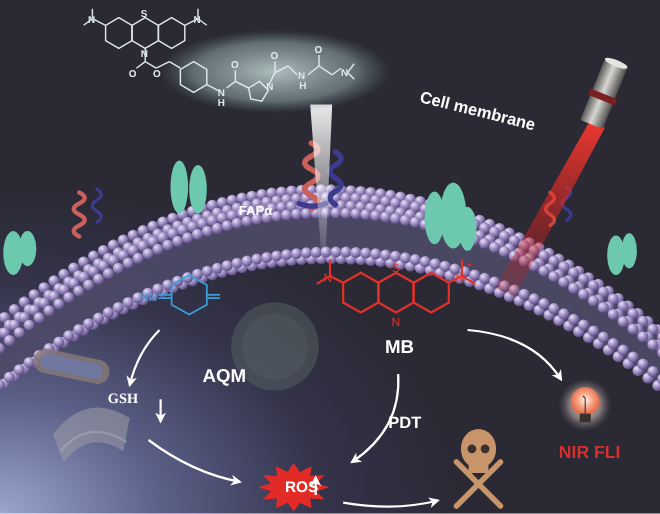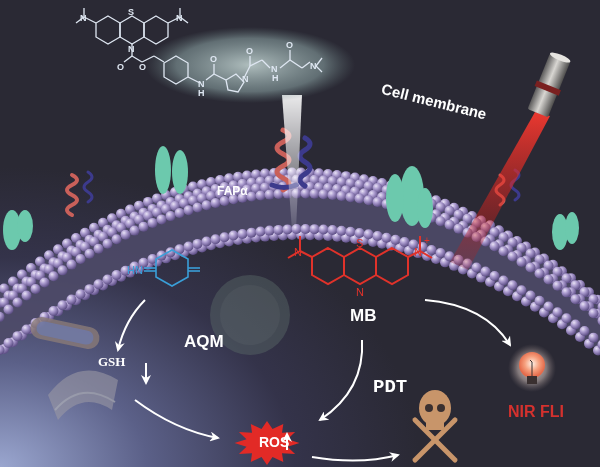--- a/index.html
+++ b/index.html
@@ -634,17 +634,17 @@
       <rect x="527" y="376" width="10" height="8" fill="#3a3030"></rect>
       <path d="M532,376 L532,362 L530,360" stroke="#3a3030" stroke-width="1" fill="none"></path>
     </g>
   </svg>
 
   <div class="lbl" style="left:384px;top:80px;font-size:15px;transform:rotate(14deg);transform-origin:left top;">Cell membrane</div>
   <div class="lbl" style="left:217px;top:168px;font-size:12px;margin-top:16px;">FAPα</div>
   <div class="lbl" style="left:184px;top:292px;font-size:17px;margin-top:40px;">AQM</div>
   <div class="lbl" style="left:350px;top:306px;font-size:17px;">MB</div>
   <div class="lbl" style="left:98px;top:354px;font-size:13px;font-family:Liberation Serif, serif;">GSH</div>
-  <div class="lbl" style="left:373px;top:376px;font-size:19px;font-family:Liberation Mono, monospace;">PDT</div>
+  <div class="lbl" style="left:353px;top:376px;font-size:15px;">PDT</div>
   <div class="lbl" style="left:247px;top:434px;font-size:14px;margin-left:12px;">ROS</div>
   <div class="lbl" style="left:508px;top:403px;font-size:16px;color:#d4312e;">NIR FLI</div>
 
 </div>
 
 </body></html>

